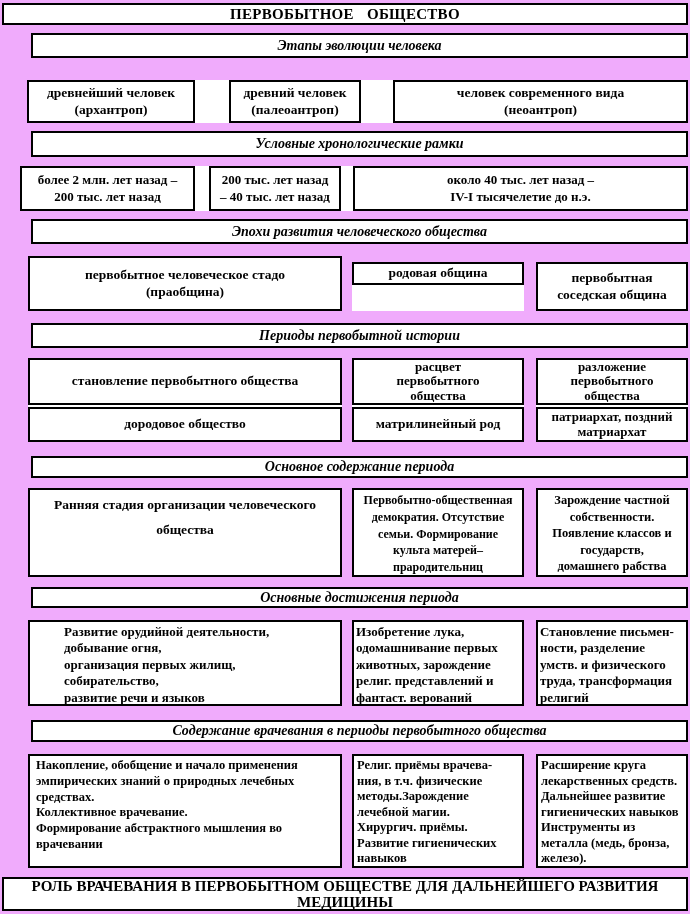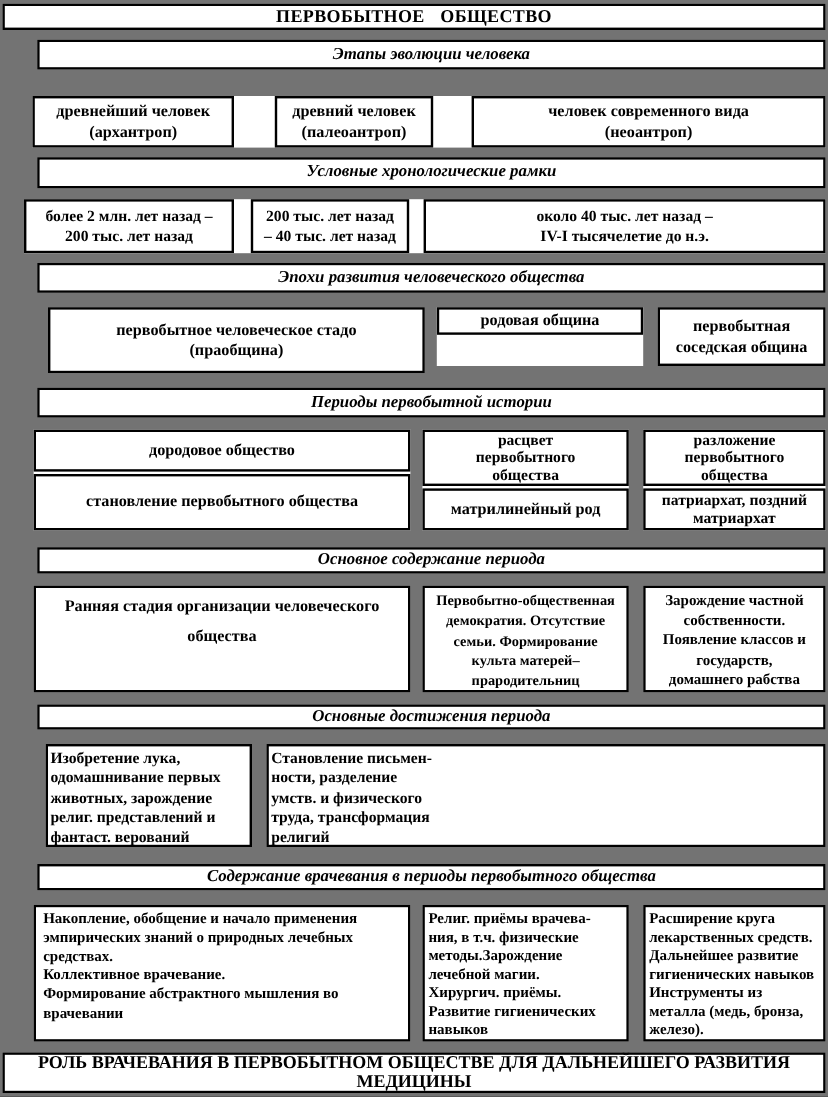--- a/index.html
+++ b/index.html
@@ -1,20 +1,20 @@
 <!DOCTYPE html>
 <html><head>
 <meta charset="utf-8">
 <style>
   html,body{margin:0;padding:0;}
   body{background:#222;}
   .page{
     position:relative;
     width:690px;height:914px;
-    background:#737373;
+    background:#f0abfc;
     font-family:"Liberation Serif","DejaVu Serif",serif;
     color:#000;
     overflow:hidden;
     margin:0 auto;
   }
   .box{
     background:#fff;
     border:2px solid #000;
     box-sizing:border-box;
   }
@@ -88,38 +88,38 @@
     <div style="width:14px"></div>
     <div class="box cell" style="width:132px;font-size:13px">200 тыс. лет назад
 – 40 тыс. лет назад</div>
     <div style="width:12px"></div>
     <div class="box cell" style="flex:1;font-size:13px">около 40 тыс. лет назад –
 IV-I тысячелетие до н.э.</div>
   </div>
 
   <div class="box abs band" style="top:219px;height:25px">Эпохи развития человеческого общества</div>
 
-  <div class="row" style="left:40px;right:2px;top:256px;height:55px;align-items:flex-start">
+  <div class="row" style="left:28px;right:2px;top:256px;height:55px;align-items:flex-end">
     <div class="box cell" style="width:314px;height:55px">первобытное человеческое стадо
 (праобщина)</div>
     <div style="width:10px"></div>
     <div class="stack" style="width:172px;height:49px">
       <div class="box cell" style="height:23px">родовая община</div>
     </div>
     <div style="width:12px"></div>
     <div class="box cell" style="flex:1;height:49px">первобытная
 соседская община</div>
   </div>
 
   <div class="box abs band" style="top:323px;height:25px">Периоды первобытной истории</div>
 
   <div class="row" style="left:28px;right:2px;top:358px;height:84px">
     <div class="stack" style="width:314px">
+      <div class="box cell" style="height:47px">становление первобытного общества</div>
       <div class="box cell" style="flex:1">дородовое общество</div>
-      <div class="box cell" style="height:47px">становление первобытного общества</div>
     </div>
     <div style="width:10px"></div>
     <div class="stack" style="width:172px">
       <div class="box cell" style="height:47px;font-size:13px;line-height:1.1">расцвет
 первобытного
 общества</div>
       <div class="box cell" style="flex:1">матрилинейный род</div>
     </div>
     <div style="width:12px"></div>
     <div class="stack" style="flex:1">
@@ -146,20 +146,25 @@
     <div class="box cell top" style="flex:1;font-size:12.5px;line-height:1.32;padding-top:2px">Зарождение частной
 собственности.
 Появление классов и
 государств,
 домашнего рабства</div>
   </div>
 
   <div class="box abs band" style="top:587px;height:21px">Основные достижения периода</div>
 
   <div class="row" style="left:28px;right:2px;top:620px;height:86px">
+    <div class="box cell top left" style="width:314px;padding:2px 2px 0 34px;font-size:13px;line-height:1.26">Развитие орудийной деятельности,
+добывание огня,
+организация первых жилищ,
+собирательство,
+развитие речи и языков</div>
     <div style="width:10px"></div>
     <div class="box cell top left" style="width:172px;padding:2px 0 0 2px;font-size:13px;line-height:1.26">Изобретение лука,
 одомашнивание первых
 животных, зарождение
 религ. представлений и
 фантаст. верований</div>
     <div style="width:12px"></div>
     <div class="box cell top left" style="flex:1;padding:2px 0 0 2px;font-size:13px;line-height:1.26">Становление письмен-
 ности, разделение
 умств. и физического

